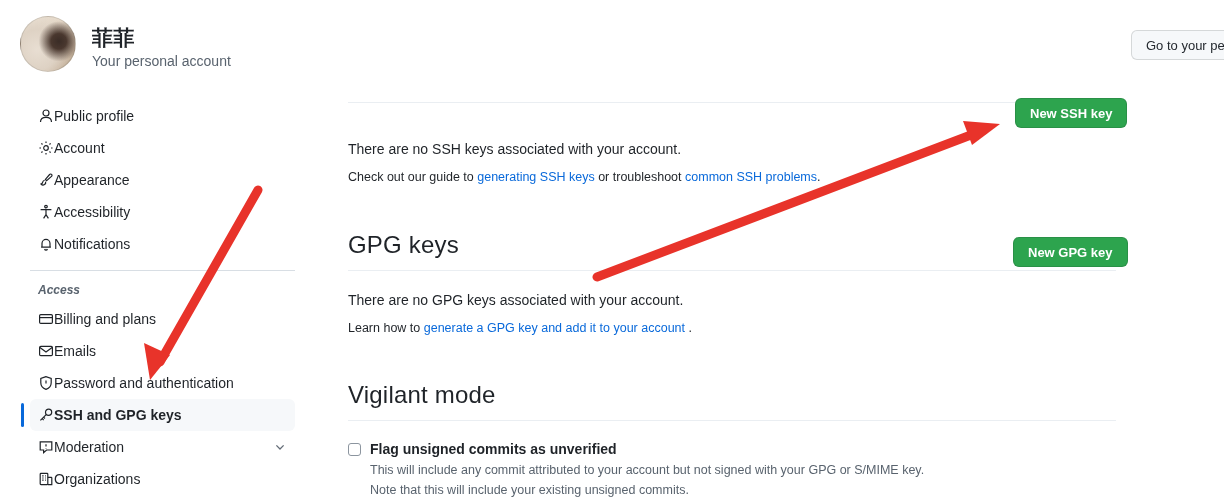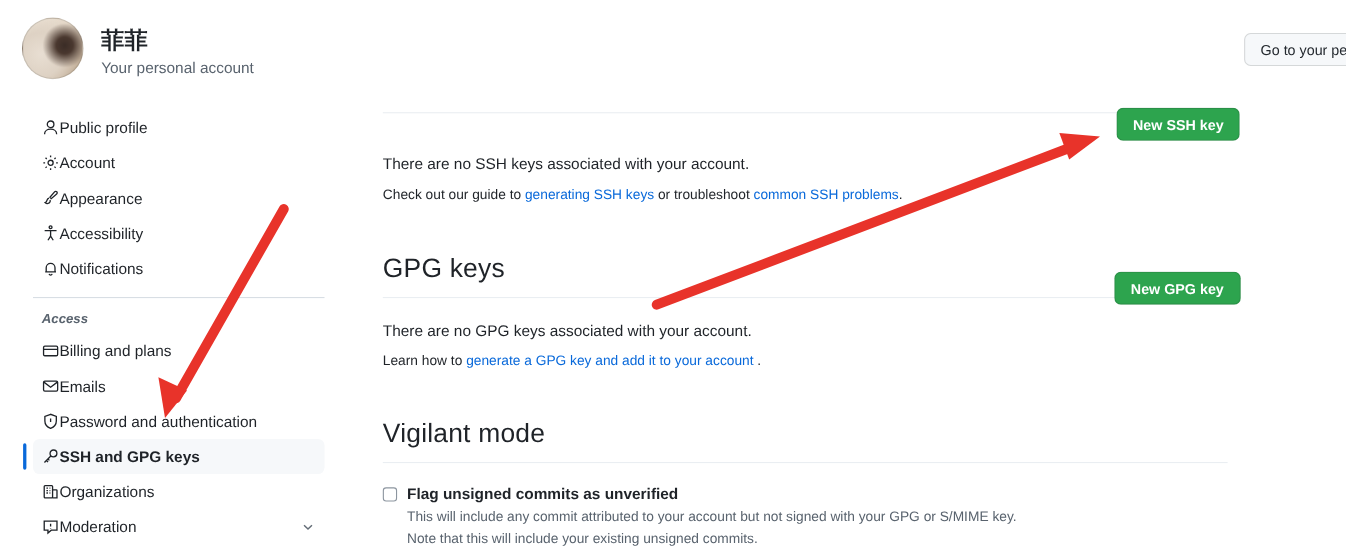--- a/index.html
+++ b/index.html
@@ -210,41 +210,41 @@
           <circle cx="10.6" cy="5.2" r="3.1"></circle>
           <path d="M8.4 7.4 2.4 13.4M4.2 11.6l1.5 1.5M5.6 10.2l1.3 1.3"></path>
         </svg>
       </span>
       <span>SSH and GPG keys</span>
     </div>
 
     <div class="nav-item">
       <span class="ico">
         <svg width="16" height="16" viewBox="0 0 16 16" fill="none" stroke="currentColor" stroke-width="1.2">
-          <rect x="2.2" y="2.4" width="7.6" height="11.2" rx="0.8"></rect>
-          <path d="M9.8 6.4h3.4c.4 0 .6.3.6.6v6.6H9.8"></path>
-          <path d="M4.2 4.8h1.4M7 4.8h.8M4.2 7h1.4M7 7h.8M4.2 9.2h1.4M7 9.2h.8"></path>
-        </svg>
-      </span>
-      <span>Organizations</span>
-    </div>
-
-    <div class="nav-item">
-      <span class="ico">
-        <svg width="16" height="16" viewBox="0 0 16 16" fill="none" stroke="currentColor" stroke-width="1.2">
           <path d="M2.2 2.8h11.6v8.2H8.6l-3 2.6v-2.6H2.2z"></path>
           <path d="M8 5.2v2.4M8 9.1v.4"></path>
         </svg>
       </span>
       <span>Moderation</span>
       <span class="chev">
         <svg width="14" height="14" viewBox="0 0 14 14" fill="none" stroke="currentColor" stroke-width="1.3">
           <path d="M3.4 5.4 7 9l3.6-3.6"></path>
         </svg>
       </span>
+    </div>
+
+    <div class="nav-item">
+      <span class="ico">
+        <svg width="16" height="16" viewBox="0 0 16 16" fill="none" stroke="currentColor" stroke-width="1.2">
+          <rect x="2.2" y="2.4" width="7.6" height="11.2" rx="0.8"></rect>
+          <path d="M9.8 6.4h3.4c.4 0 .6.3.6.6v6.6H9.8"></path>
+          <path d="M4.2 4.8h1.4M7 4.8h.8M4.2 7h1.4M7 7h.8M4.2 9.2h1.4M7 9.2h.8"></path>
+        </svg>
+      </span>
+      <span>Organizations</span>
     </div>
   </div>
 
   <div class="main">
 
     <div>
       <div class="rule"></div>
       <div class="body-text" style="margin-top:38px;">There are no SSH keys associated with your account.</div>
       <div class="small-text" style="margin-top:13px;">
         <span>Check out our guide to </span><a class="lnk">generating SSH keys</a><span> or troubleshoot </span><a class="lnk">common SSH problems</a><span>.</span>
@@ -268,21 +268,21 @@
         <div>
           <div class="chk-label">Flag unsigned commits as unverified</div>
           <div class="chk-desc">This will include any commit attributed to your account but not signed with your GPG or S/MIME key.</div>
           <div class="chk-desc">Note that this will include your existing unsigned commits.</div>
         </div>
       </div>
     </div>
   </div>
 
   <div class="btn-primary" style="left:1015px; top:98px;">New SSH key</div>
-  <div class="btn-primary" style="left:1013px; top:247px;">New GPG key</div>
+  <div class="btn-primary" style="left:1013px; top:237px;">New GPG key</div>
 
   <svg class="annot" viewBox="0 0 1224 500">
     <g>
       <path d="M597 277 L984 130" stroke="#e8332a" stroke-width="9" stroke-linecap="round" fill="none"></path>
       <path d="M1000 124 L963 121 L972 145 Z" fill="#e8332a"></path>
     </g>
     <g>
       <path d="M258 190 L160 362" stroke="#e8332a" stroke-width="9" stroke-linecap="round" fill="none"></path>
       <path d="M150 380 L144 343 L170 355 Z" fill="#e8332a"></path>
     </g>

